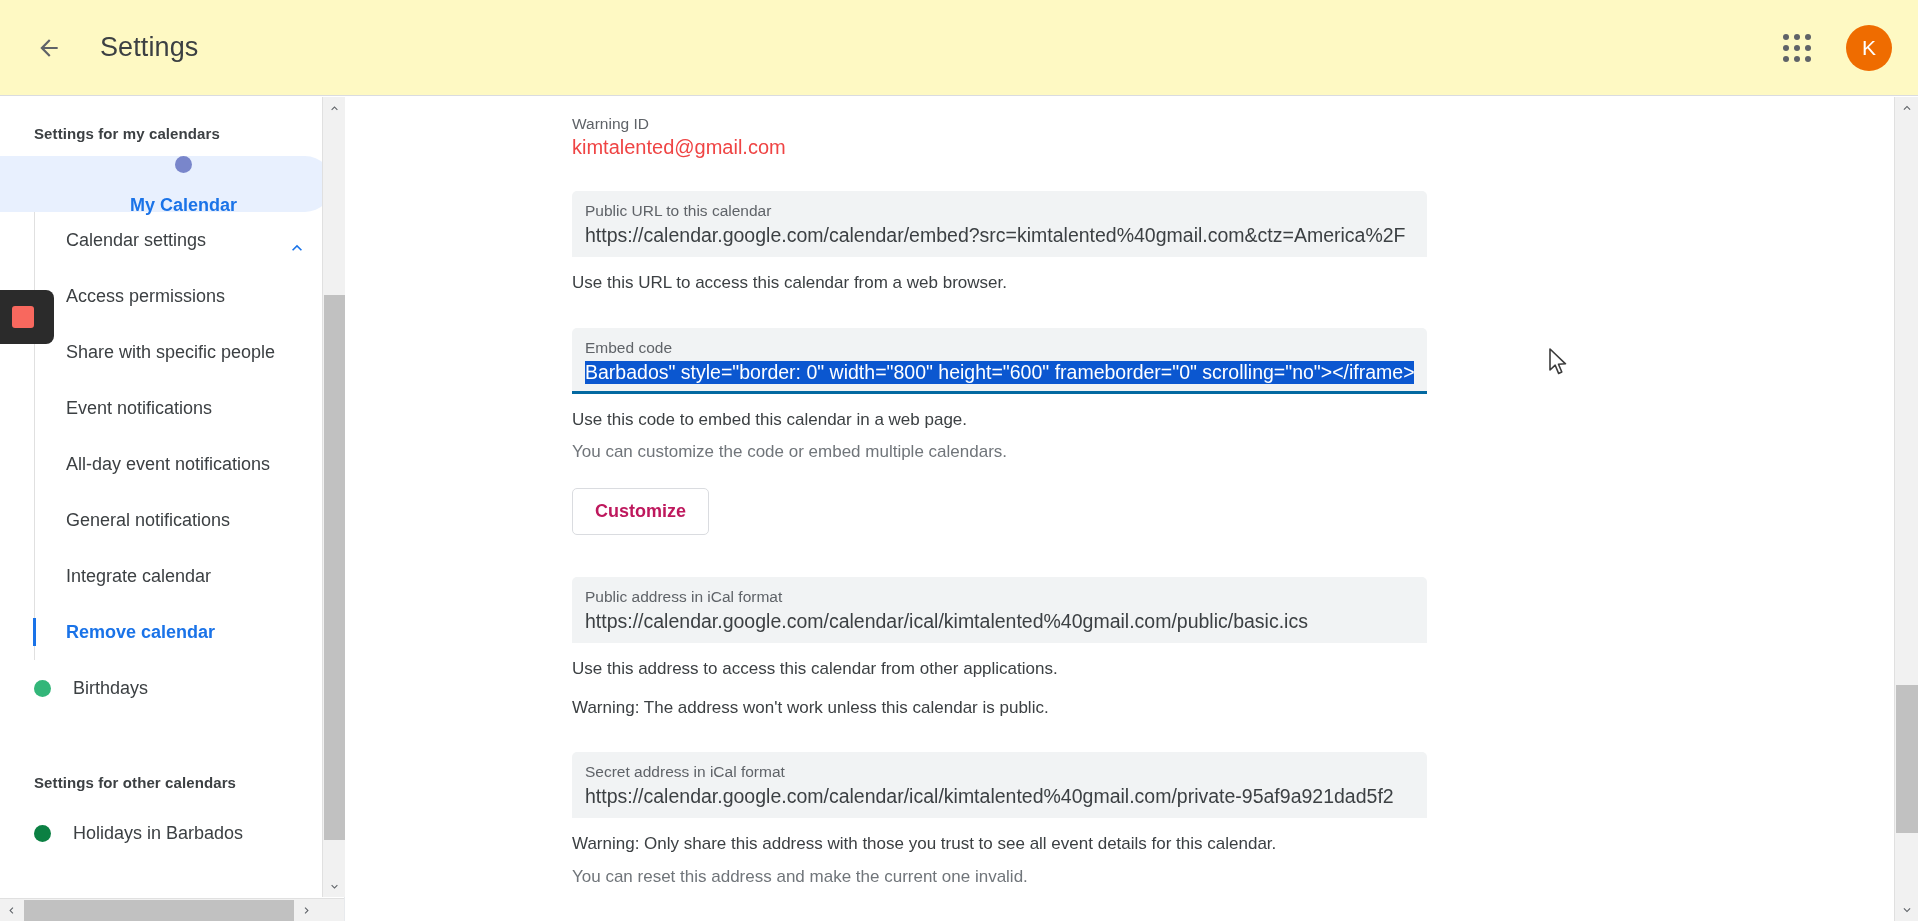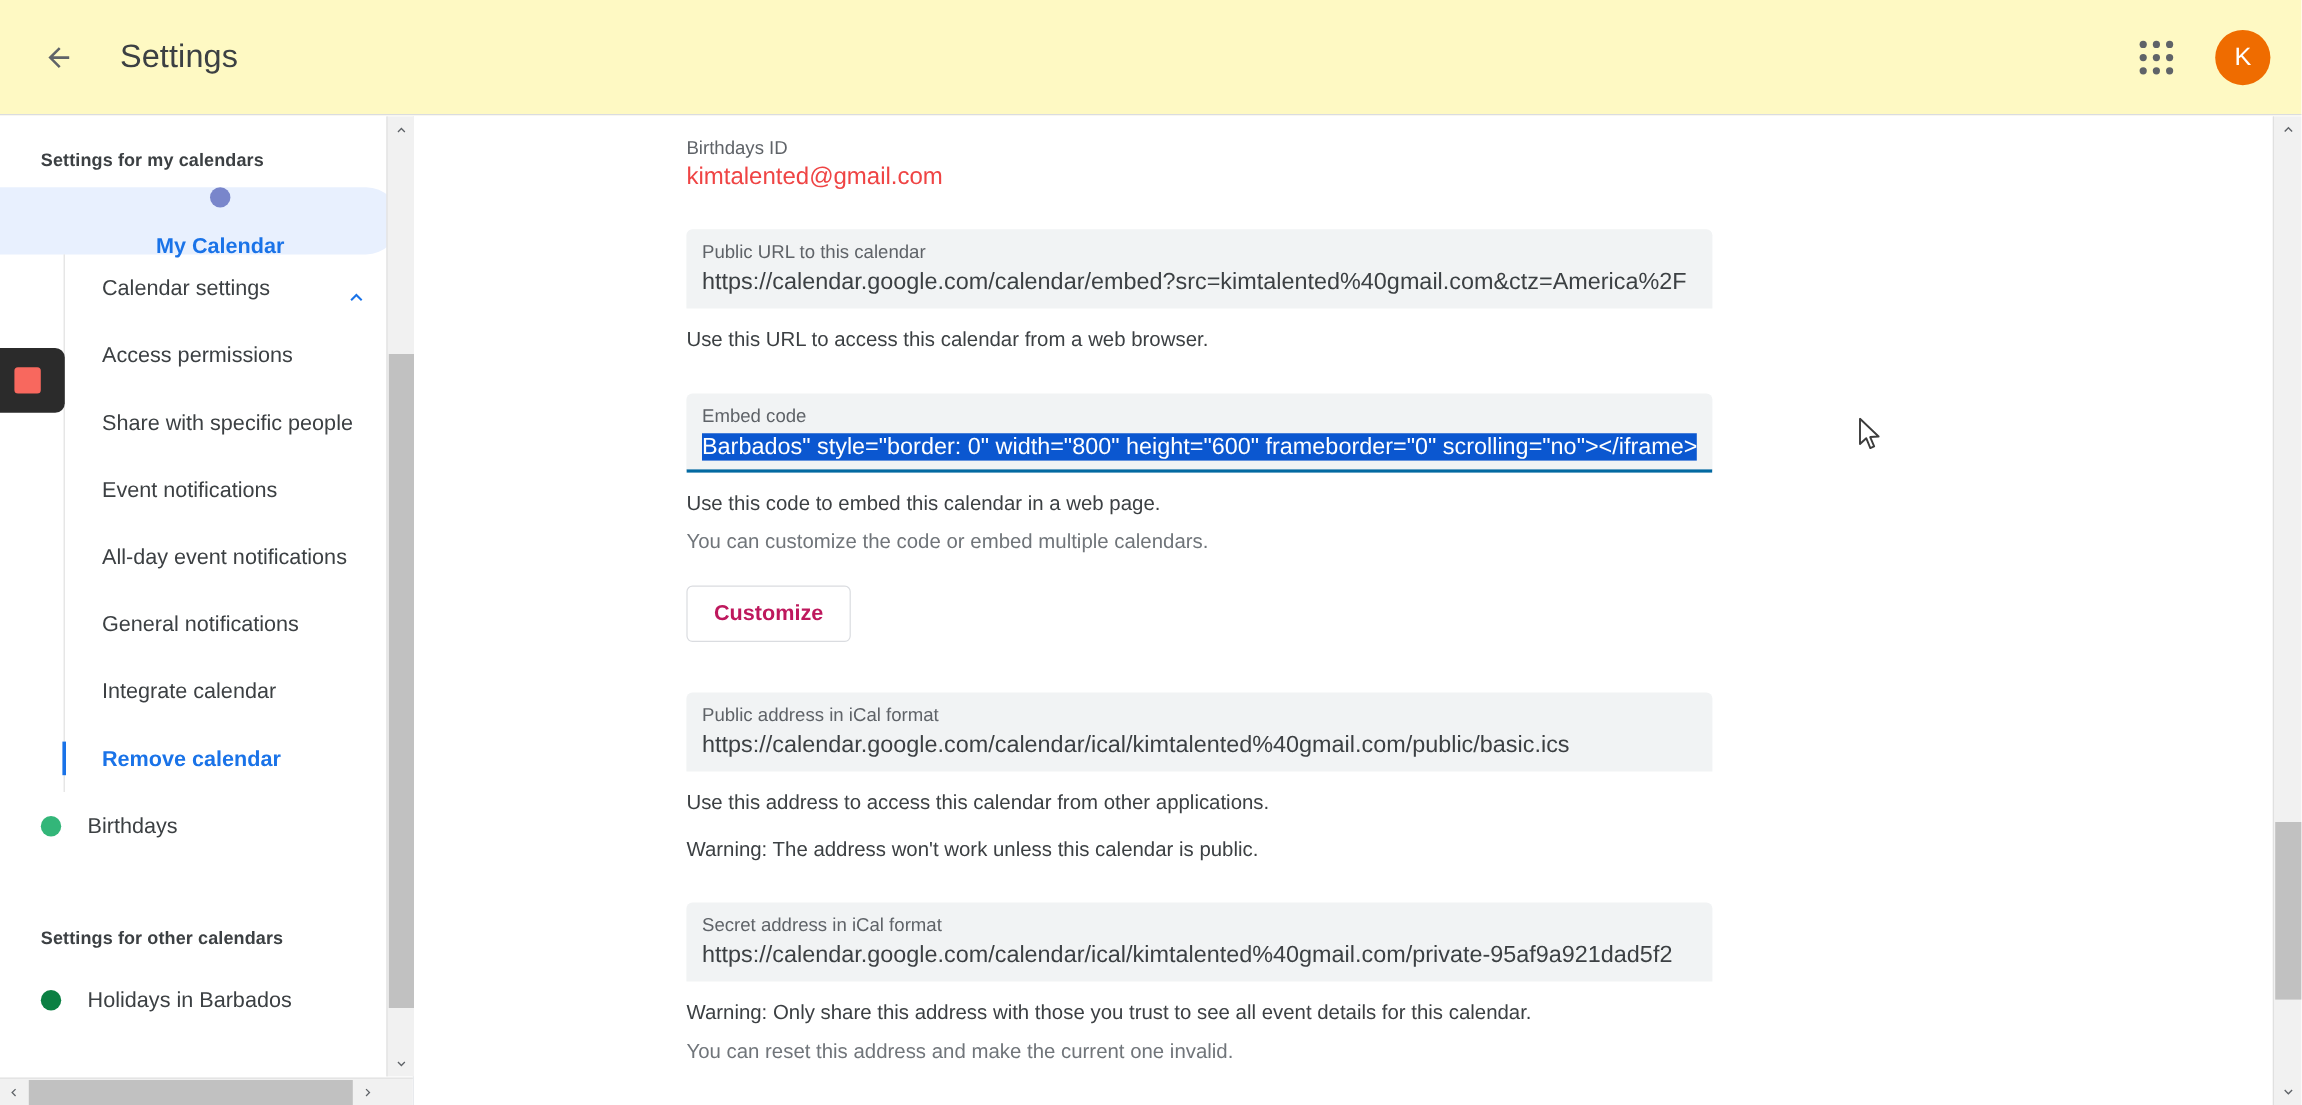--- a/index.html
+++ b/index.html
@@ -67,21 +67,21 @@
   }
   .sb-cal {
     border-top-right-radius: 28px; border-bottom-right-radius: 28px;
     width: 333px; padding-left: 34px; gap: 22px;
   }
   .sb-cal.active { background: #e8f0fe; flex-direction: column; }
   .dot { width: 17px; height: 17px; border-radius: 50%; flex: 0 0 17px; }
   .sb-cal .label { font-size: 18px; color: #3c4043; }
   .sb-cal.active .label { color: #1a73e8; font-weight: 700; }
   .chev { margin-left: auto; margin-right: 26px; }
-  .sub-list { position: relative; padding-left: 0; margin-left: 19px; }
+  .sub-list { position: relative; padding-left: 0; }
   .sub-list::before {
     content: ""; position: absolute; left: 34px; top: 0; bottom: 0;
     width: 1px; background: #e0e0e0;
   }
   .sb-sub {
     height: 56px; display: flex; align-items: center;
     padding-left: 66px; font-size: 18px; color: #3c4043;
     cursor: pointer; position: relative;
   }
   .sb-sub.selected { color: #1a73e8; font-weight: 700; }
@@ -307,21 +307,21 @@
         </svg>
     </div>
   </div>
 
   <div class="main">
     <div class="main-inner">
 
       <div class="content">
 
         <div>
-          <div class="field-label">Birthdays ID</div>
+          <div class="field-label">Warning ID</div>
           <div class="plain-value">kimtalented@gmail.com</div>
         </div>
 
         <div class="gap-md"></div>
 
         <div>
           <div class="textbox">
             <div class="field-label">Public URL to this calendar</div>
             <span class="val">https://calendar.google.com/calendar/embed?src=kimtalented%40gmail.com&amp;ctz=America%2F</span>
           </div>

